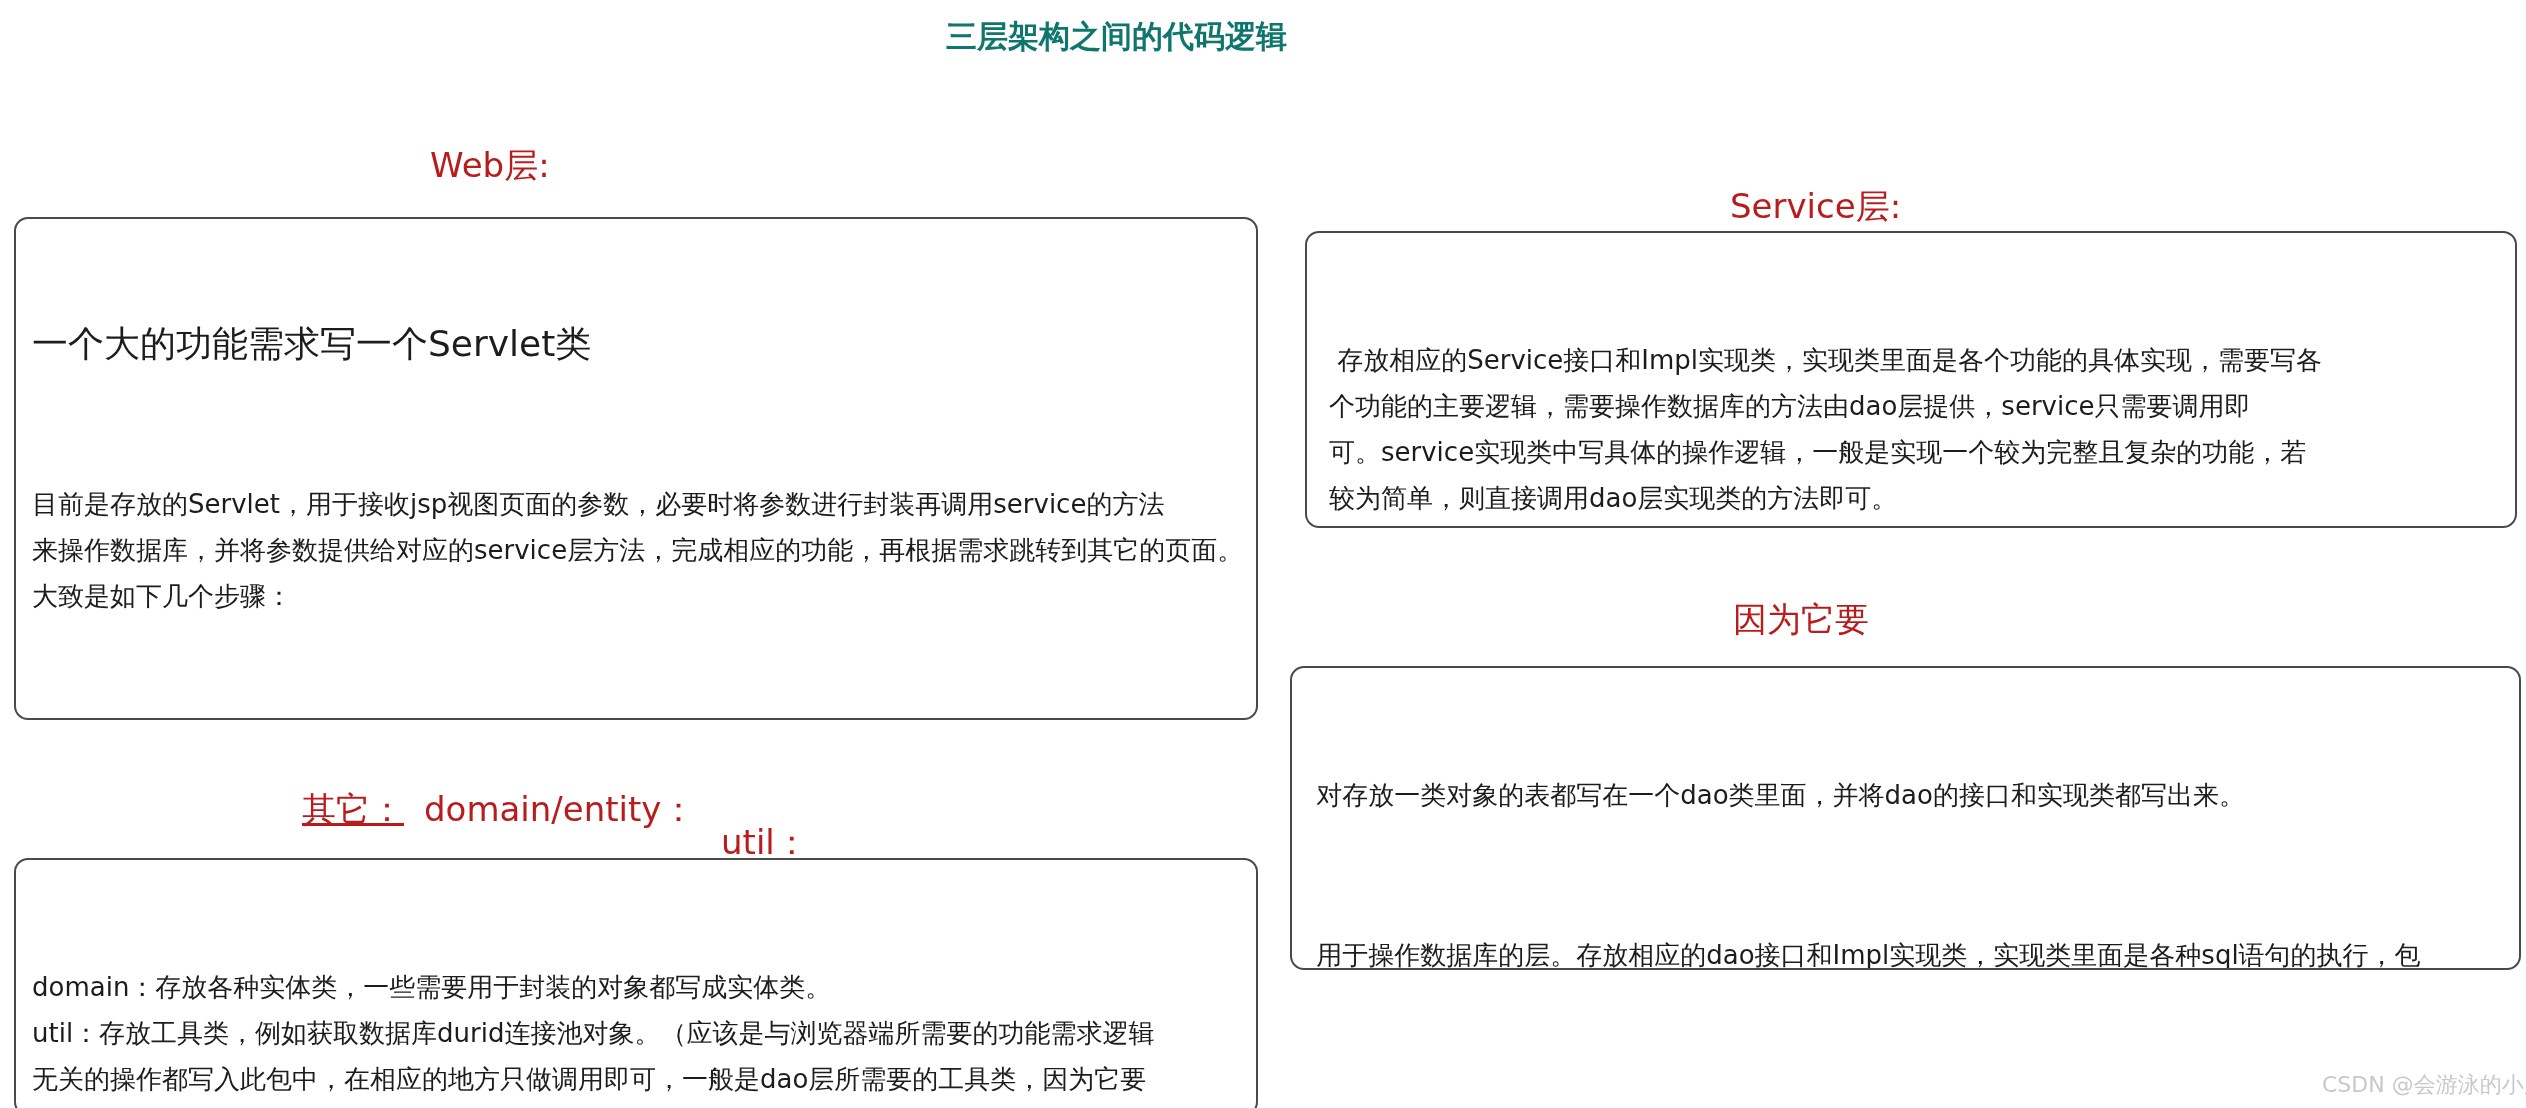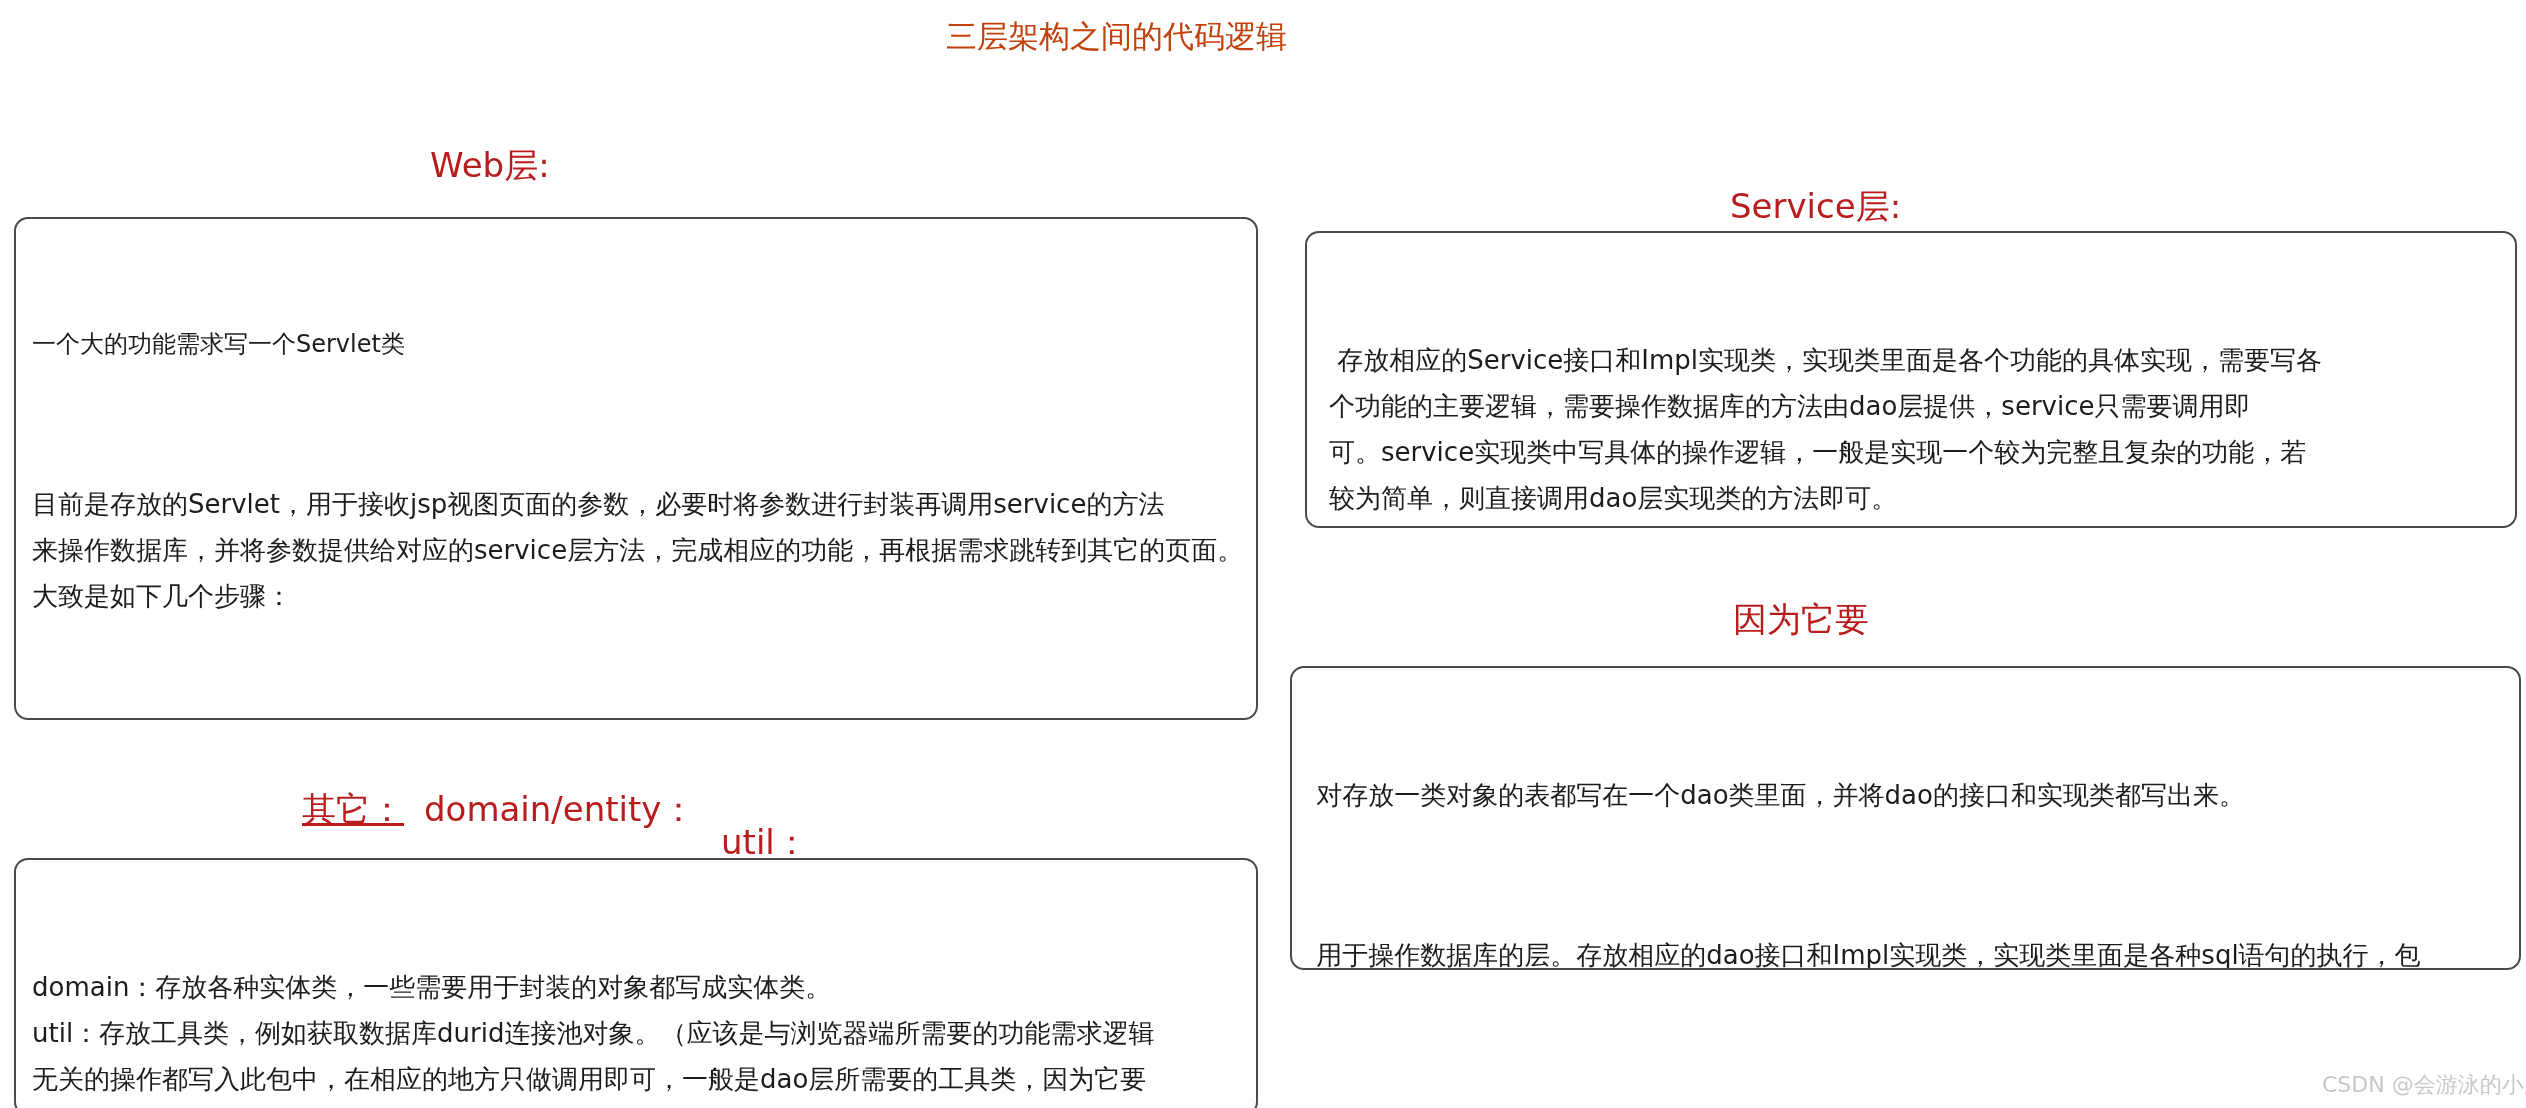--- a/index.html
+++ b/index.html
@@ -11,22 +11,23 @@
     background: #ffffff;
     font-family: "DejaVu Sans", "Liberation Sans", sans-serif;
     color: #1c1c1c;
     overflow: hidden;
   }
   .page-title {
     position: absolute;
     left: 946px;
     top: 16px;
     font-size: 31px;
-    color: #c2410c;
+    color: #0f766e;
     white-space: pre;
+    font-weight: bold;
   }
   .red-heading {
     position: absolute;
     font-size: 34px;
     color: #b91c1c;
     white-space: pre;
   }
   .h-web      { left: 430px;  top: 143px; }
   .h-service  { left: 1730px; top: 148px; margin-top: 36px; }
   .h-dao      { left: 1733px; top: 597px; }
@@ -41,21 +42,21 @@
     font-size: 26px;
     line-height: 46px;
     white-space: pre;
     overflow: hidden;
     color: #1c1c1c;
   }
   .text-box p { margin: 0; }
   .text-box p + p { margin-top: 22px; }
   .text-box p.no-gap { margin-top: 0; }
   .box-web     { left: 14px;   top: 217px; width: 1244px; height: 503px; padding: 10px 16px; }
-  .box-web .intro { font-size: 24px; }
+  .box-web .intro { font-size: 36px; }
   .box-service { left: 1305px; top: 231px; width: 1212px; height: 297px; padding: 12px 22px; }
   .box-dao     { left: 1290px; top: 666px; width: 1231px; height: 304px; padding: 12px 16px; }
   .box-other   { left: 14px;   top: 858px; width: 1244px; height: 258px; padding: 12px 16px; }
   .watermark {
     position: absolute;
     left: 2322px;
     top: 1070px;
     font-size: 22px;
     color: #c8c8c8;
     white-space: pre;

